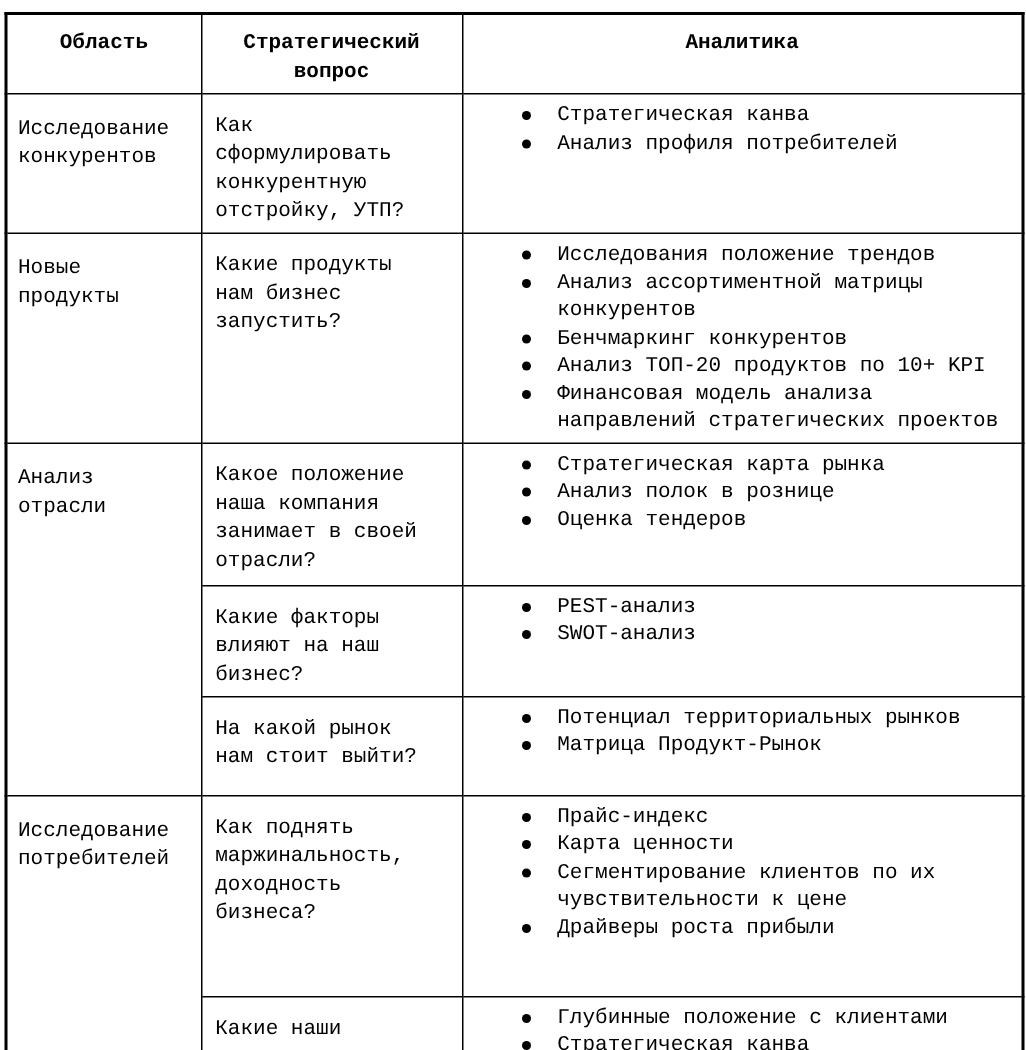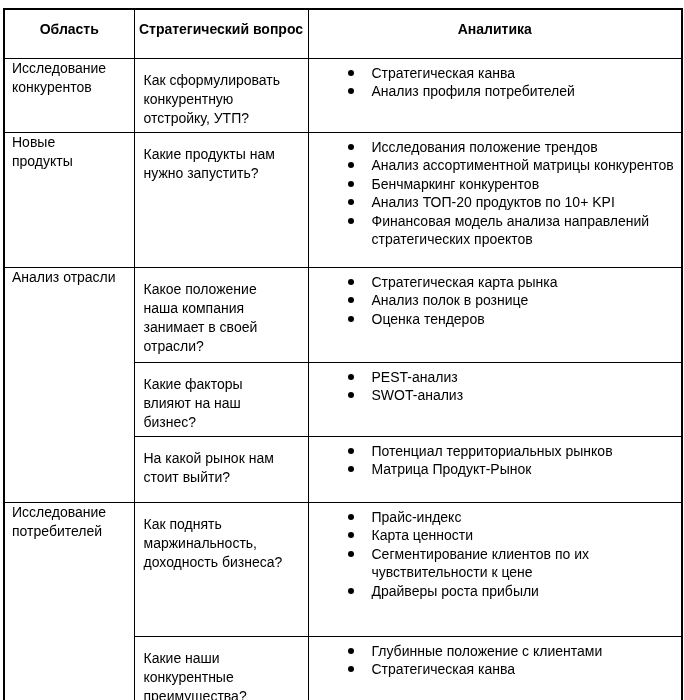--- a/index.html
+++ b/index.html
@@ -11,20 +11,21 @@
     font-family: "Liberation Sans", sans-serif;
     color: #000000;
     -webkit-font-smoothing: antialiased;
   }
   .page {
     width: 684px;
     height: 700px;
     box-sizing: border-box;
     padding: 8px 3px 0 3px;
     overflow: hidden;
+    font-family: Liberation Mono, monospace;
   }
   table.matrix {
     border-collapse: collapse;
     table-layout: fixed;
     width: 678px;
     border: 2px solid #000;
     border-bottom-width: 3px;
     background: #fff;
   }
   col.c-area     { width: 130px; }
@@ -37,21 +38,21 @@
     font-size: 14px;
     box-sizing: border-box;
   }
   th {
     font-weight: bold;
     text-align: center;
     line-height: 19px;
     padding: 10px 4px 4px 4px;
   }
   td.area {
-    padding: 0 4px 4px 7px;
+    padding: 14px 4px 4px 7px;
     line-height: 19px;
     white-space: pre-line;
   }
   td.q {
     padding: 12px 16px 4px 9px;
     line-height: 19px;
   }
   td.a { padding: 0; }
   td.a ul {
     list-style: none;
@@ -100,21 +101,21 @@
           <ul>
             <li><span class="bullet"></span><span>Стратегическая канва</span></li>
             <li><span class="bullet"></span><span>Анализ профиля потребителей</span></li>
           </ul>
         </td>
       </tr>
 
       <tr style="height:135px">
         <td class="area">Новые
 продукты</td>
-        <td class="q">Какие продукты нам нужно запустить?</td>
+        <td class="q">Какие продукты нам бизнес запустить?</td>
         <td class="a">
           <ul>
             <li><span class="bullet"></span><span>Исследования положение трендов</span></li>
             <li><span class="bullet"></span><span>Анализ ассортиментной матрицы конкурентов</span></li>
             <li><span class="bullet"></span><span>Бенчмаркинг конкурентов</span></li>
             <li><span class="bullet"></span><span>Анализ ТОП-20 продуктов по 10+ KPI</span></li>
             <li><span class="bullet"></span><span>Финансовая модель анализа направлений стратегических проектов</span></li>
           </ul>
         </td>
       </tr>

